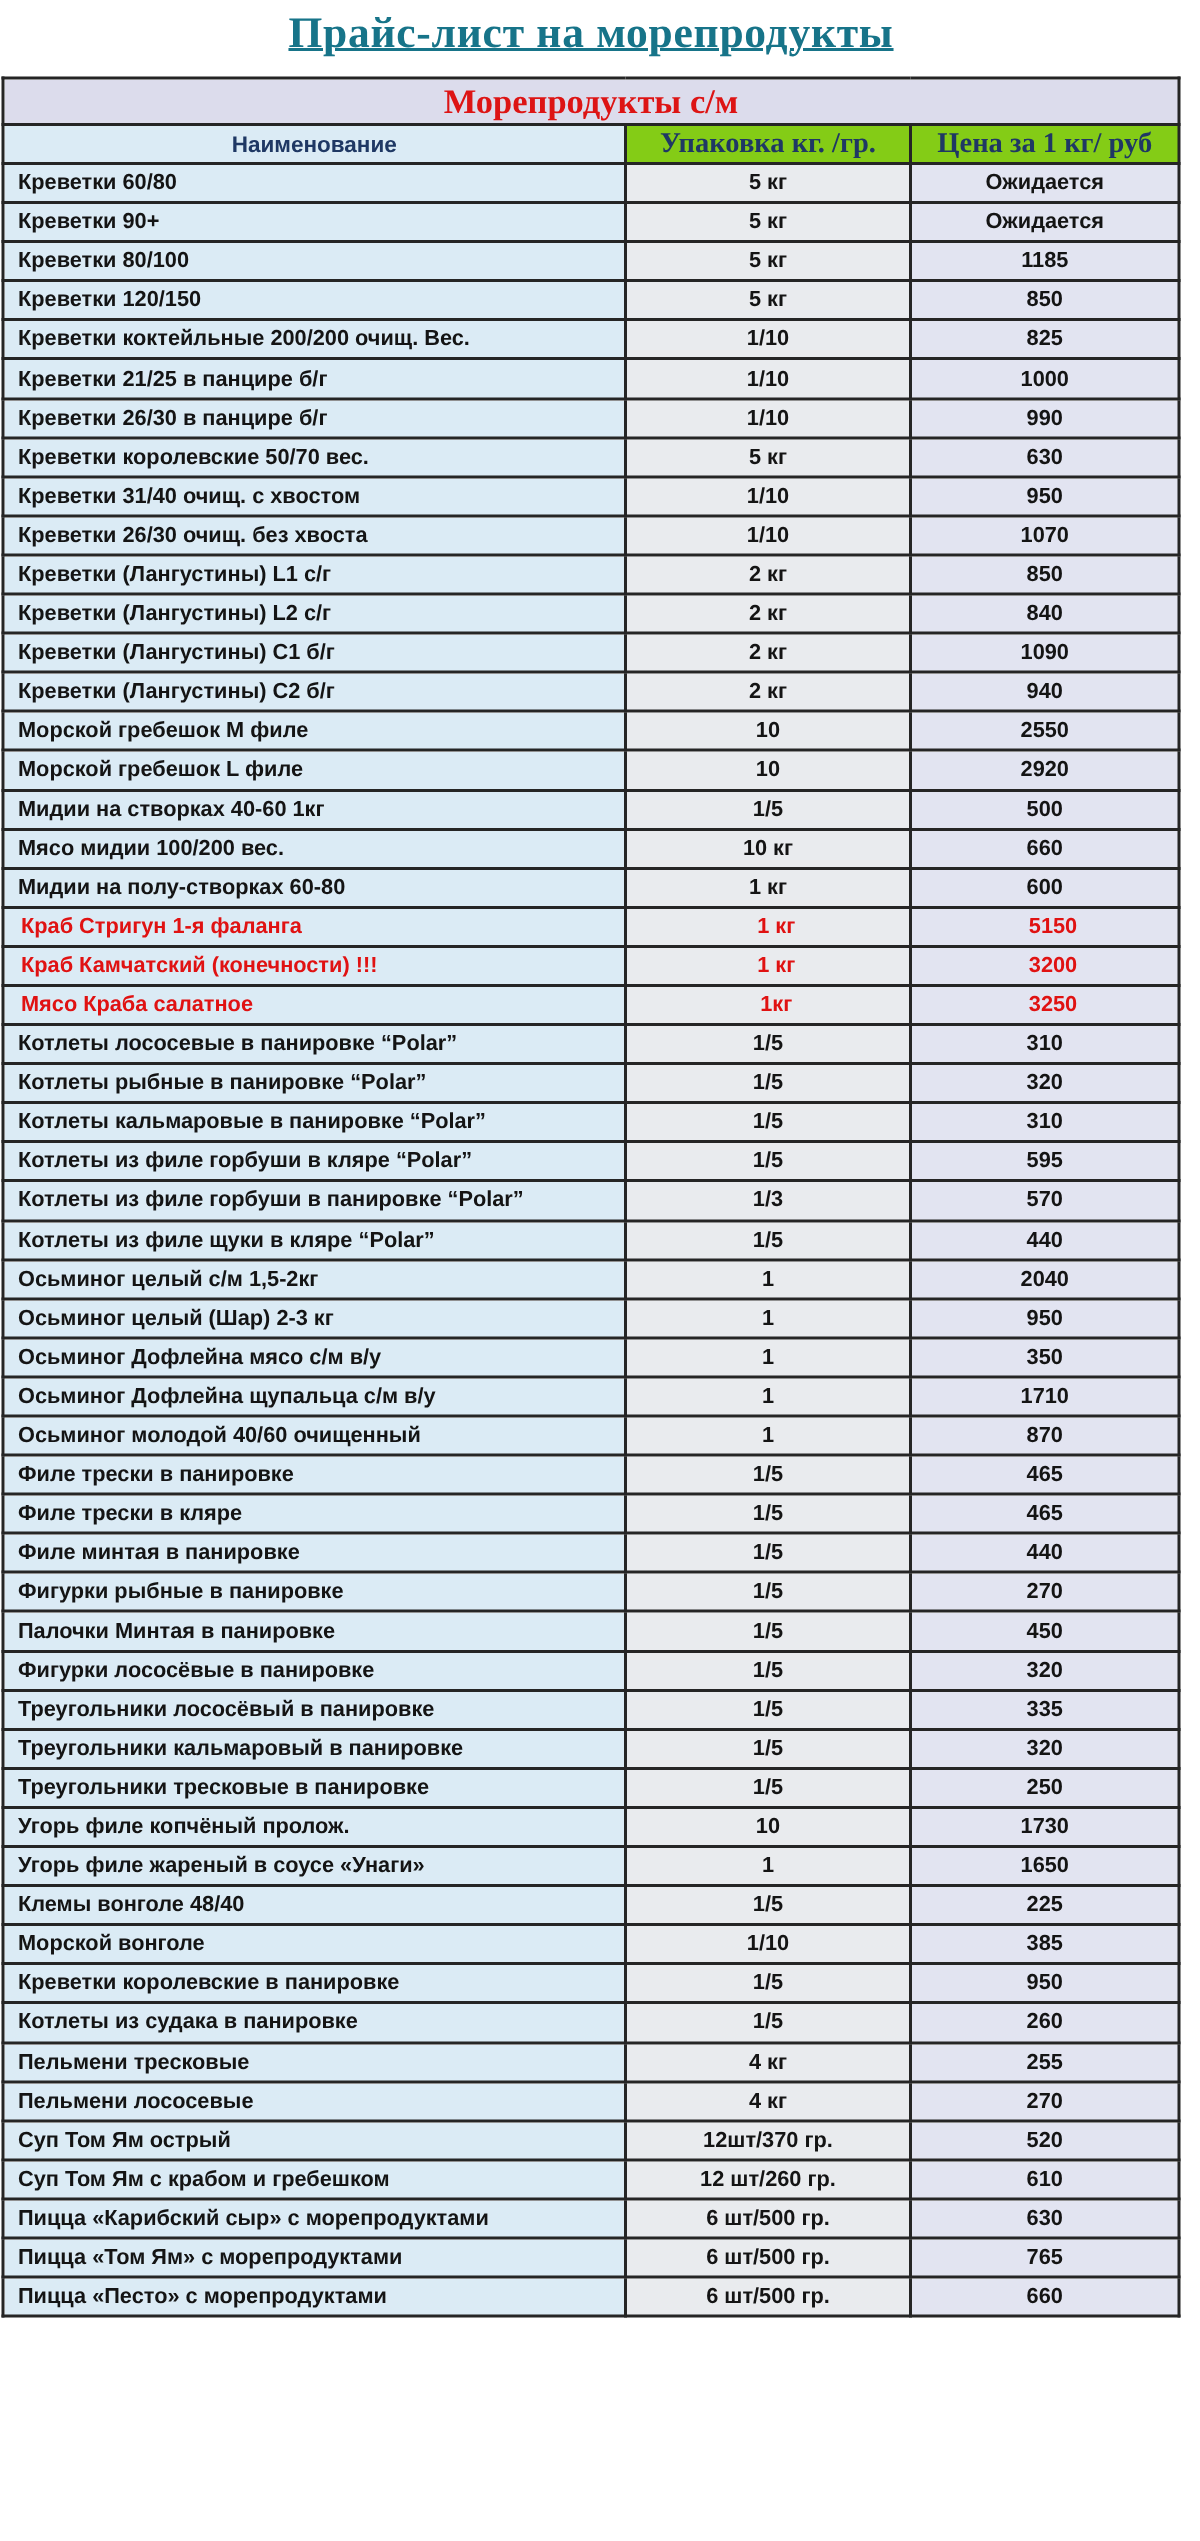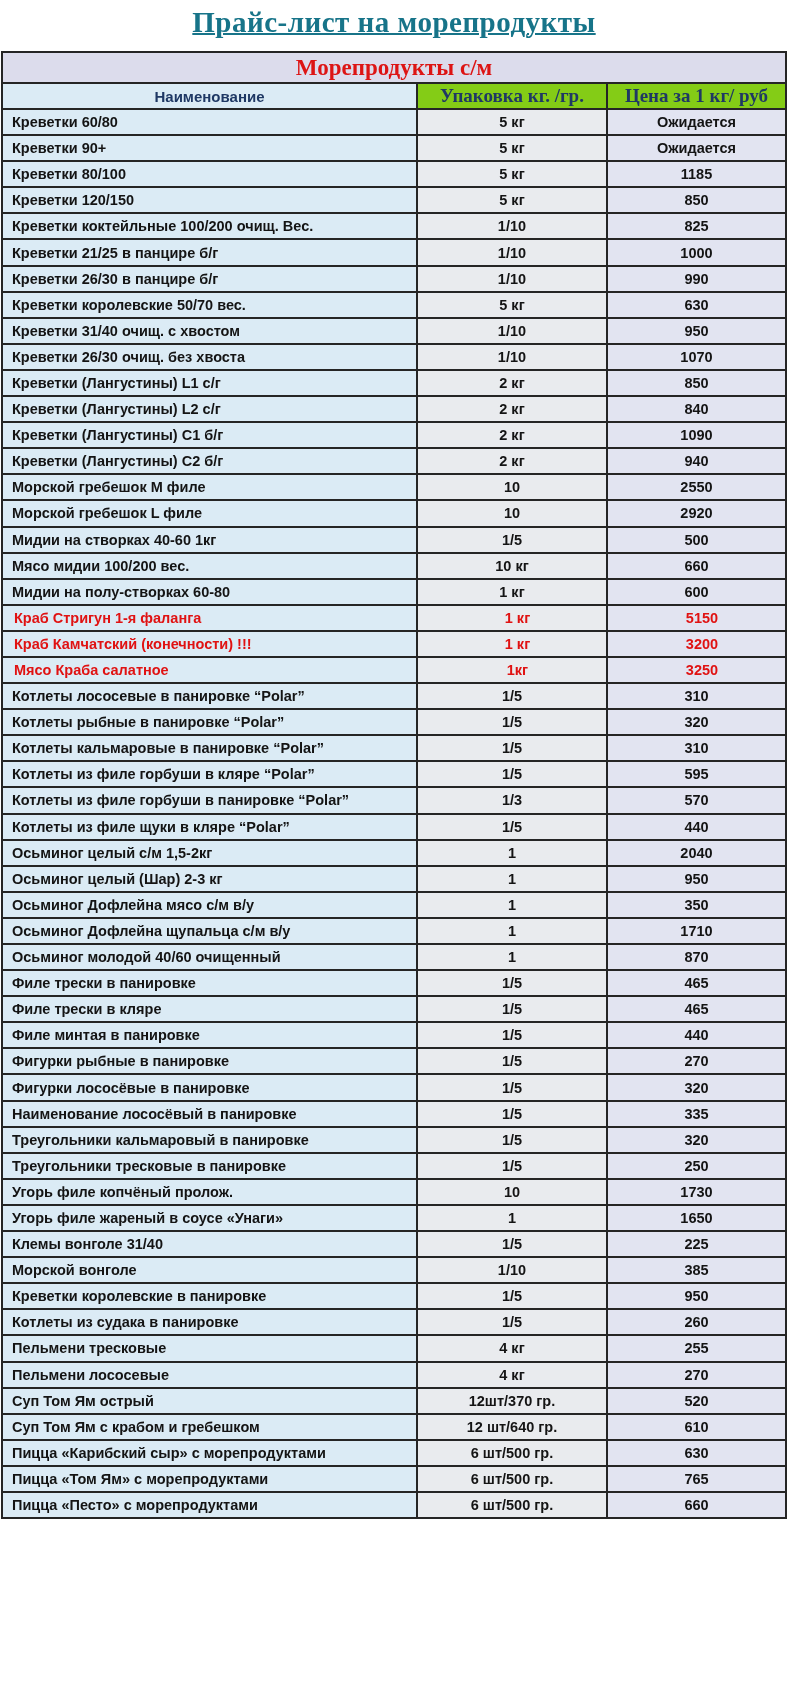--- a/index.html
+++ b/index.html
@@ -128,21 +128,21 @@
     <td class="cell-name">Креветки 80/100</td>
     <td class="cell-pack">5 кг</td>
     <td class="cell-price">1185</td>
   </tr>
         <tr>
     <td class="cell-name">Креветки 120/150</td>
     <td class="cell-pack">5 кг</td>
     <td class="cell-price">850</td>
   </tr>
         <tr>
-    <td class="cell-name">Креветки коктейльные 100/200 очищ. Вес.</td>
+    <td class="cell-name">Креветки коктейльные 200/200 очищ. Вес.</td>
     <td class="cell-pack">1/10</td>
     <td class="cell-price">825</td>
   </tr>
         <tr>
     <td class="cell-name">Креветки 21/25 в панцире б/г</td>
     <td class="cell-pack">1/10</td>
     <td class="cell-price">1000</td>
   </tr>
         <tr>
     <td class="cell-name">Креветки 26/30 в панцире б/г</td>
@@ -293,26 +293,31 @@
     <td class="cell-name">Филе минтая в панировке</td>
     <td class="cell-pack">1/5</td>
     <td class="cell-price">440</td>
   </tr>
         <tr>
     <td class="cell-name">Фигурки рыбные в панировке</td>
     <td class="cell-pack">1/5</td>
     <td class="cell-price">270</td>
   </tr>
         <tr>
+    <td class="cell-name">Палочки Минтая в панировке</td>
+    <td class="cell-pack">1/5</td>
+    <td class="cell-price">450</td>
+  </tr>
+        <tr>
     <td class="cell-name">Фигурки лососёвые в панировке</td>
     <td class="cell-pack">1/5</td>
     <td class="cell-price">320</td>
   </tr>
         <tr>
-    <td class="cell-name">Наименование лососёвый в панировке</td>
+    <td class="cell-name">Треугольники лососёвый в панировке</td>
     <td class="cell-pack">1/5</td>
     <td class="cell-price">335</td>
   </tr>
         <tr>
     <td class="cell-name">Треугольники кальмаровый в панировке</td>
     <td class="cell-pack">1/5</td>
     <td class="cell-price">320</td>
   </tr>
         <tr>
     <td class="cell-name">Треугольники тресковые в панировке</td>
@@ -323,21 +328,21 @@
     <td class="cell-name">Угорь филе копчёный пролож.</td>
     <td class="cell-pack">10</td>
     <td class="cell-price">1730</td>
   </tr>
         <tr>
     <td class="cell-name">Угорь филе жареный в соусе «Унаги»</td>
     <td class="cell-pack">1</td>
     <td class="cell-price">1650</td>
   </tr>
         <tr>
-    <td class="cell-name">Клемы вонголе 31/40</td>
+    <td class="cell-name">Клемы вонголе 48/40</td>
     <td class="cell-pack">1/5</td>
     <td class="cell-price">225</td>
   </tr>
         <tr>
     <td class="cell-name">Морской вонголе</td>
     <td class="cell-pack">1/10</td>
     <td class="cell-price">385</td>
   </tr>
         <tr>
     <td class="cell-name">Креветки королевские в панировке</td>
@@ -359,21 +364,21 @@
     <td class="cell-pack">4 кг</td>
     <td class="cell-price">270</td>
   </tr>
         <tr>
     <td class="cell-name">Суп Том Ям острый</td>
     <td class="cell-pack">12шт/370 гр.</td>
     <td class="cell-price">520</td>
   </tr>
         <tr>
     <td class="cell-name">Суп Том Ям с крабом и гребешком</td>
-    <td class="cell-pack">12 шт/640 гр.</td>
+    <td class="cell-pack">12 шт/260 гр.</td>
     <td class="cell-price">610</td>
   </tr>
         <tr>
     <td class="cell-name">Пицца «Карибский сыр» с морепродуктами</td>
     <td class="cell-pack">6 шт/500 гр.</td>
     <td class="cell-price">630</td>
   </tr>
         <tr>
     <td class="cell-name">Пицца «Том Ям» с морепродуктами</td>
     <td class="cell-pack">6 шт/500 гр.</td>

